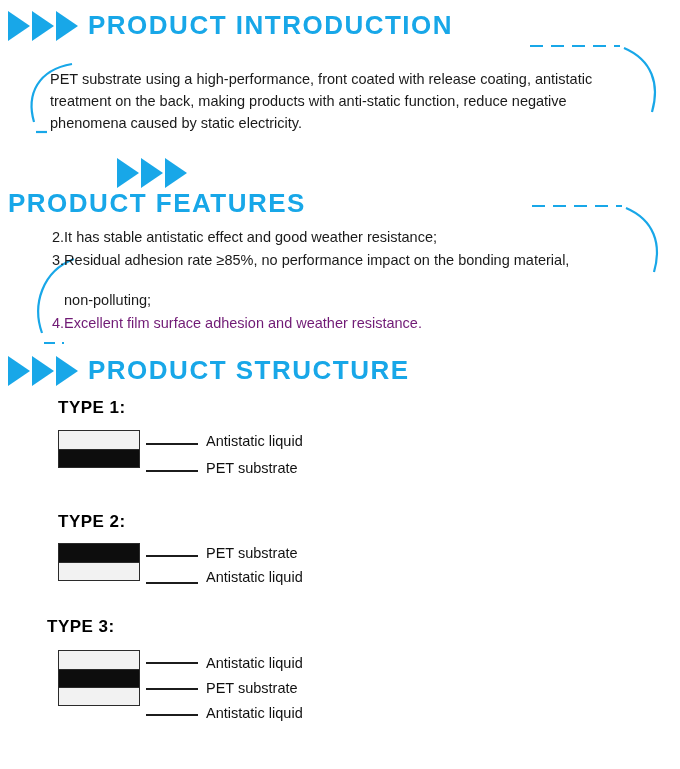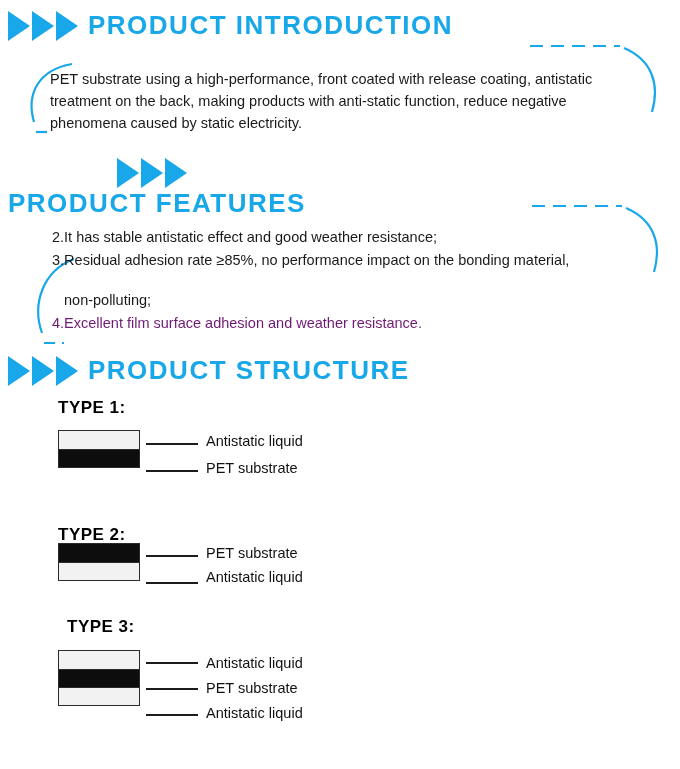--- a/index.html
+++ b/index.html
@@ -170,31 +170,31 @@
 <div class="type-label" style="left:58px; top:398px;">TYPE 1:</div>
 <div class="stack" style="left:58px; top:430px;">
   <div class="layer light"></div>
   <div class="layer dark"></div>
 </div>
 <div class="leader" style="left:146px; top:443px;"></div>
 <div class="leader-label" style="left:206px; top:433px;">Antistatic liquid</div>
 <div class="leader" style="left:146px; top:470px;"></div>
 <div class="leader-label" style="left:206px; top:460px;">PET substrate</div>
 
-<div class="type-label" style="left:58px; top:525px;">TYPE 2:</div>
+<div class="type-label" style="left:58px; top:512px;">TYPE 2:</div>
 <div class="stack" style="left:58px; top:543px;">
   <div class="layer dark"></div>
   <div class="layer light"></div>
 </div>
 <div class="leader" style="left:146px; top:555px;"></div>
 <div class="leader-label" style="left:206px; top:545px;">PET substrate</div>
 <div class="leader" style="left:146px; top:582px;"></div>
 <div class="leader-label" style="left:206px; top:569px;">Antistatic liquid</div>
 
-<div class="type-label" style="left:67px; top:617px;">TYPE 3:</div>
+<div class="type-label" style="left:47px; top:617px;">TYPE 3:</div>
 <div class="stack" style="left:58px; top:650px;">
   <div class="layer light"></div>
   <div class="layer dark"></div>
   <div class="layer light"></div>
 </div>
 <div class="leader" style="left:146px; top:662px;"></div>
 <div class="leader-label" style="left:206px; top:655px;">Antistatic liquid</div>
 <div class="leader" style="left:146px; top:688px;"></div>
 <div class="leader-label" style="left:206px; top:680px;">PET substrate</div>
 <div class="leader" style="left:146px; top:714px;"></div>

